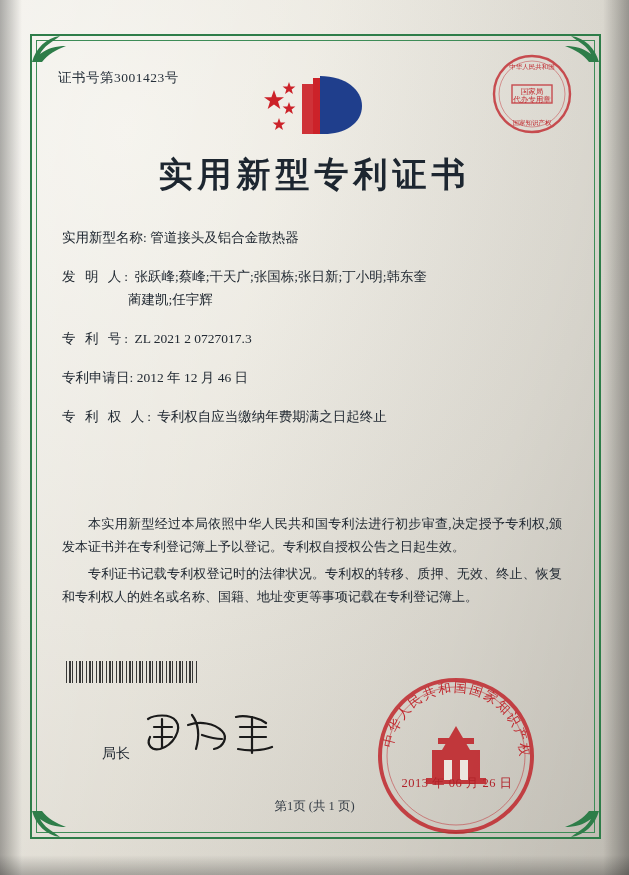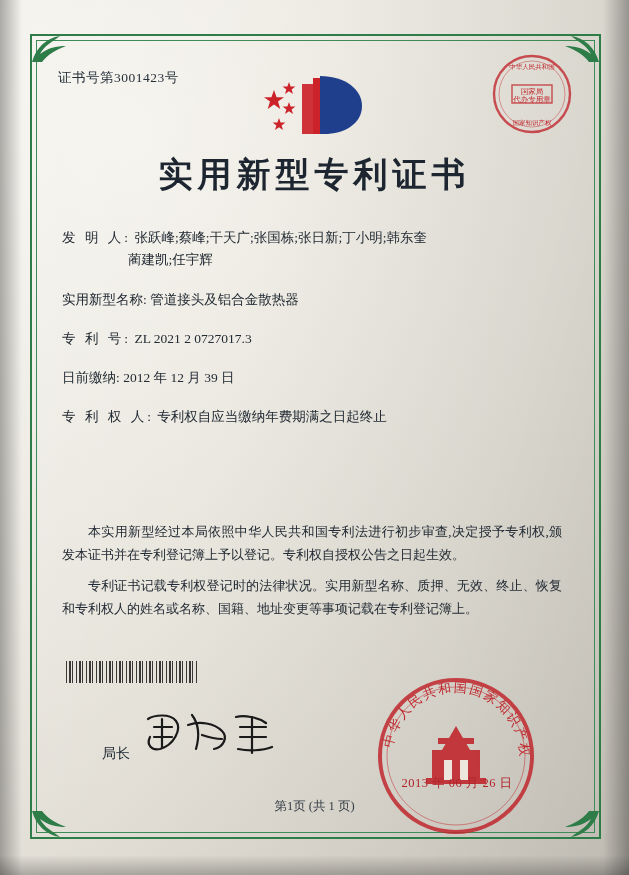--- a/index.html
+++ b/index.html
@@ -132,21 +132,21 @@
   .body-text {
     position: absolute;
     left: 62px;
     top: 512px;
     width: 500px;
     font-size: 13px;
     line-height: 1.78;
     color: #222a33;
     text-align: justify;
   }
-  .body-text p { margin: 8px 0 4px 0; text-indent: 26px; }
+  .body-text p { margin: 0 0 4px 0; text-indent: 26px; }
 
   
   .barcode {
     position: absolute;
     left: 66px;
     top: 661px;
     width: 132px;
     height: 22px;
     background:
       repeating-linear-gradient(90deg,
@@ -276,45 +276,45 @@
       <text x="42" y="50" text-anchor="middle" font-size="7.5" fill="#c0272d" font-family="DejaVu Serif, serif">代办专用章</text>
       <text x="42" y="17" text-anchor="middle" font-size="6.5" fill="#c0272d" font-family="DejaVu Serif, serif">中华人民共和国</text>
       <text x="42" y="73" text-anchor="middle" font-size="6.5" fill="#c0272d" font-family="DejaVu Serif, serif">国家知识产权</text>
     </svg>
   </div>
 
   <div class="title">实用新型专利证书</div>
 
   <div class="fields">
     <div class="field">
+      <span class="lbl">实用新型名称:</span>
+      <span class="val">管道接头及铝合金散热器</span>
+    </div>
+    <div class="field">
       <span class="lbl sp3">发 明 人:</span>
       <span class="val">张跃峰;蔡峰;干天广;张国栋;张日新;丁小明;韩东奎</span>
       <span class="sub">蔺建凯;任宇辉</span>
     </div>
     <div class="field">
-      <span class="lbl">实用新型名称:</span>
-      <span class="val">管道接头及铝合金散热器</span>
-    </div>
-    <div class="field">
       <span class="lbl sp3">专 利 号:</span>
       <span class="val">ZL 2021 2 0727017.3</span>
     </div>
     <div class="field">
-      <span class="lbl">日前缴纳:</span>
-      <span class="val">2012 年 12 月 39 日</span>
+      <span class="lbl">专利申请日:</span>
+      <span class="val">2012 年 12 月 46 日</span>
     </div>
     <div class="field">
       <span class="lbl sp3">专 利 权 人:</span>
       <span class="val">专利权自应当缴纳年费期满之日起终止</span>
     </div>
   </div>
 
   <div class="body-text">
     <p>本实用新型经过本局依照中华人民共和国专利法进行初步审查,决定授予专利权,颁发本证书并在专利登记簿上予以登记。专利权自授权公告之日起生效。</p>
-    <p>专利证书记载专利权登记时的法律状况。实用新型名称、质押、无效、终止、恢复和专利权人的姓名或名称、国籍、地址变更等事项记载在专利登记簿上。</p>
+    <p>专利证书记载专利权登记时的法律状况。专利权的转移、质押、无效、终止、恢复和专利权人的姓名或名称、国籍、地址变更等事项记载在专利登记簿上。</p>
   </div>
 
   <div class="barcode"></div>
 
   <div class="director">局长</div>
 
   <div class="signature" title="田力普">
     <svg viewBox="0 0 140 58">
       <g fill="none" stroke="#1a1a1a" stroke-width="2.2" stroke-linecap="round">
         <path d="M8 14 C14 10, 30 8, 36 16 C42 24, 34 40, 20 44 C12 46, 6 40, 10 32"></path>

